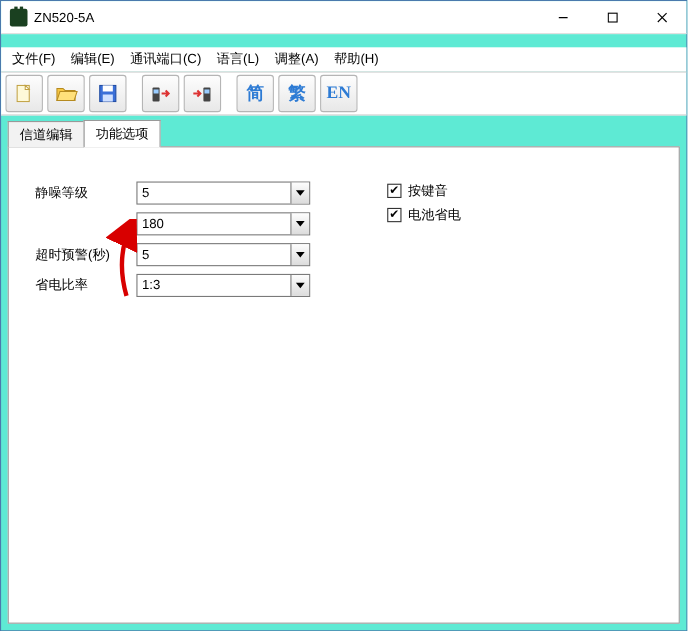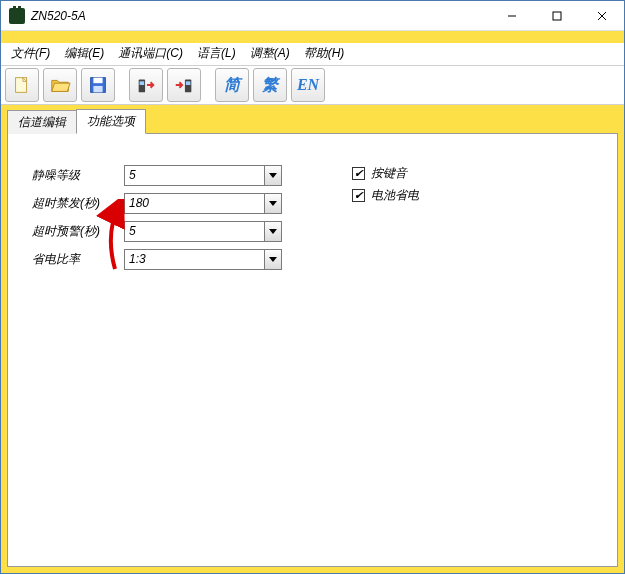--- a/index.html
+++ b/index.html
@@ -1,18 +1,18 @@
 <!DOCTYPE html>
 <html><head>
 <meta charset="utf-8">
 <style>
 * { box-sizing: border-box; margin: 0; padding: 0; }
 body { font-family: "Microsoft YaHei", Tahoma, sans-serif; font-size: 12px; background: #fff; width: 625px; height: 574px; overflow: hidden; position: relative; }
 
-.window { border: 1px solid #4a7aad; width: 625px; height: 574px; display: flex; flex-direction: column; background: #fde047; font-style: italic; }
+.window { border: 1px solid #4a7aad; width: 625px; height: 574px; display: flex; flex-direction: column; background: #5eead4; }
 
 .titlebar { height: 30px; display: flex; align-items: center; padding: 0 0 0 8px; background: #fff; border-bottom: 1px solid #e0e0e0; }
 .titlebar .app-icon { width: 16px; height: 16px; background: #1a4020; border-radius: 2px; margin-right: 6px; position: relative; }
 .titlebar .app-icon::before { content:""; position:absolute; top:-2px; left:4px; width:3px; height:3px; background:#1a4020; }
 .titlebar .app-icon::after { content:""; position:absolute; top:-2px; right:4px; width:3px; height:3px; background:#1a4020; }
 .titlebar .title { font-size: 12px; color: #000; flex:1; }
 .win-controls { display:flex; height:100%; }
 .win-btn { width: 45px; height: 30px; display:flex; align-items:center; justify-content:center; color:#000; font-family: Arial; }
 
 .menubar { height: 22px; display:flex; padding: 0 4px; gap: 2px; background:#fff;margin-top:12px; }
@@ -137,21 +137,20 @@
       <div class="form-area">
         <div class="left-col">
           <div class="row">
             <span class="lbl">静噪等级</span>
             <div class="select">
               <span>5</span>
               <span class="arrow"></span>
             </div>
           </div>
           <div class="row">
-            <span class="lbl">超时禁发(秒)</span>
             <div class="select">
               <span>180</span>
               <span class="arrow"></span>
             </div>
           </div>
           <div class="row">
             <span class="lbl">超时预警(秒)</span>
             <div class="select">
               <span>5</span>
               <span class="arrow"></span>

